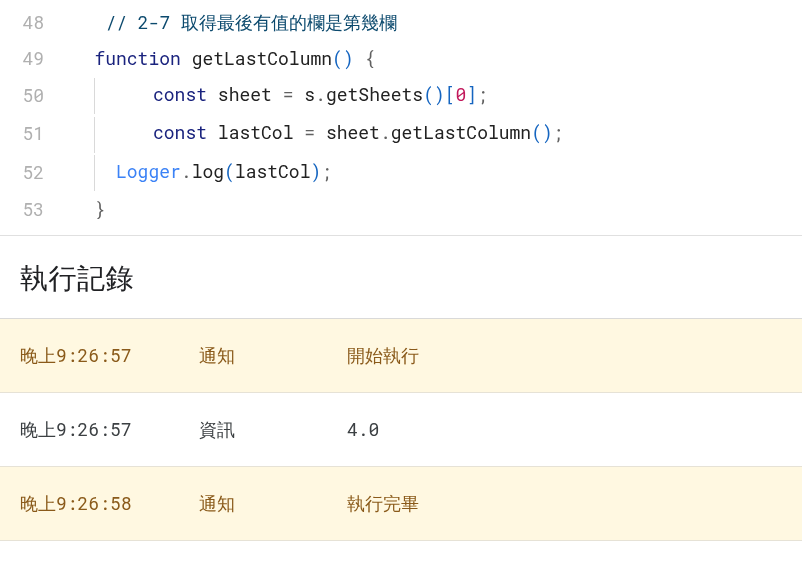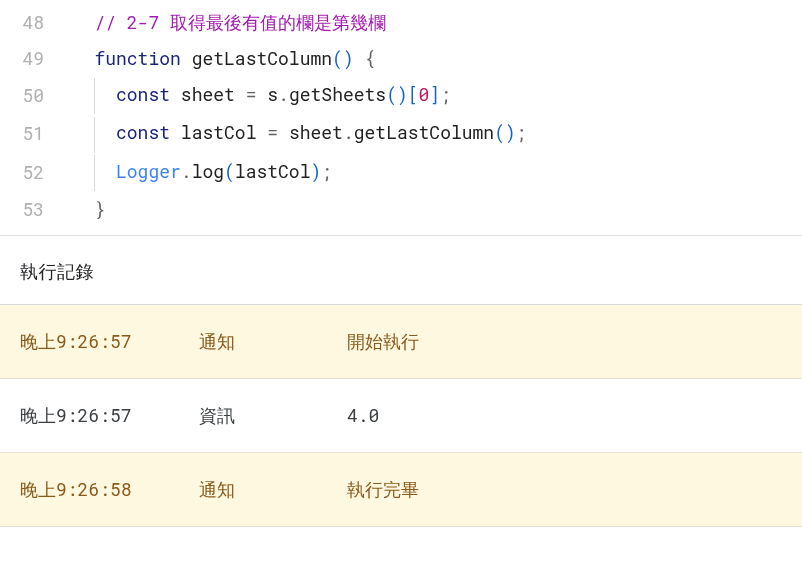--- a/index.html
+++ b/index.html
@@ -34,33 +34,33 @@
     display: inline-block;
     border-left: 1px solid #d9d9d9;
     height: 36px;
     vertical-align: middle;
     margin-right: -1px;
   }
   .code-content {
     flex: 1;
     position: relative;
   }
-  .tok-comment { color: #a21caf; }
+  .tok-comment { color: #0c4a6e; margin-left: 11px; }
   .tok-keyword { color: #1a237e; }
   .tok-func { color: #222; }
   .tok-ident { color: #222; }
   .tok-punc { color: #616161; }
   .tok-paren { color: #1565c0; }
   .tok-num { color: #c2185b; }
   .tok-logger { color: #3b82f6; }
-  .tok-const { color: #1a237e; }
+  .tok-const { color: #1a237e; margin-left: 37px; }
 
   .log-header {
     padding: 24px 20px 20px 20px;
-    font-size: 18px;
+    font-size: 28px;
     font-weight: 500;
     color: #202124;
     letter-spacing: 0.5px;
   }
   .log-table {
     width: 100%;
     border-top: 1px solid #d9d9d9;
   }
   .log-row {
     display: flex;

